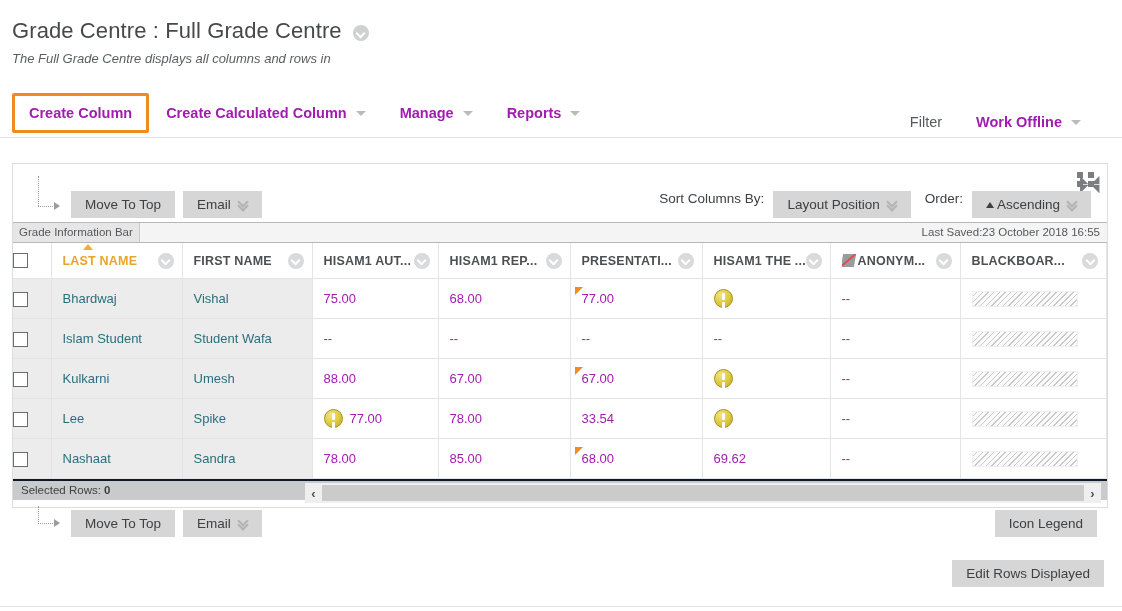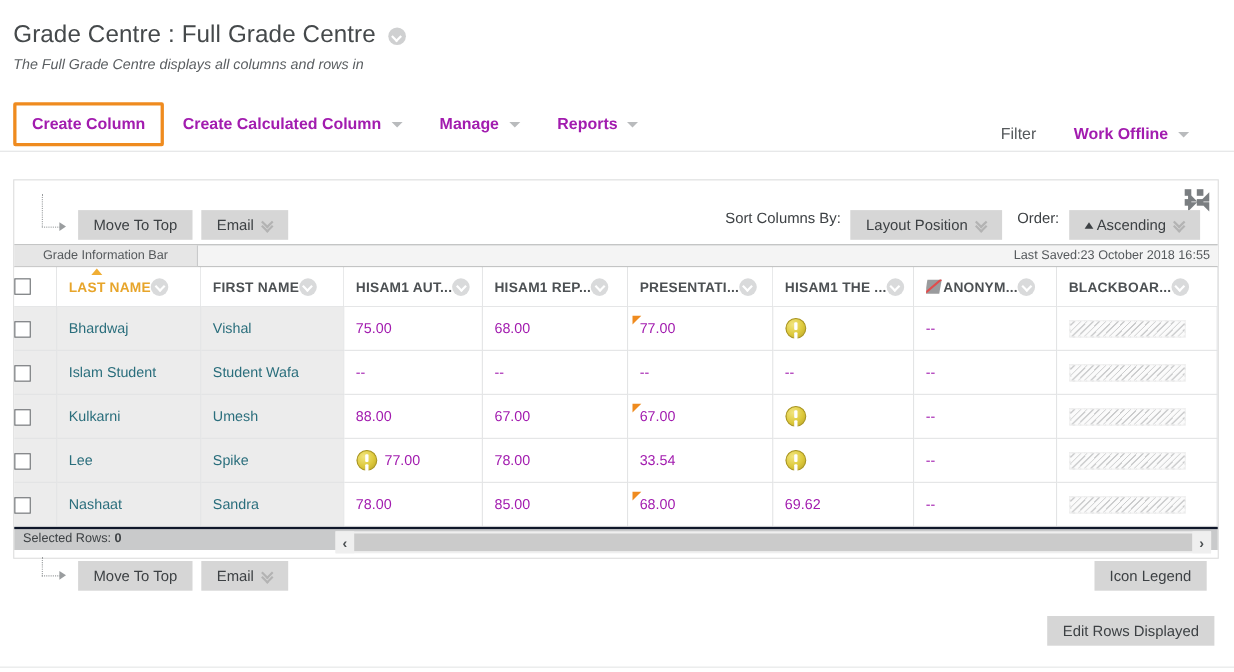--- a/index.html
+++ b/index.html
@@ -220,21 +220,21 @@
     border-top: 1px solid #b7b8b9;
     border-bottom: 1px solid #b7b8b9;
     font-size: 11.5px;
     color: #55595c;
   }
   .infobar .gib {
     position: absolute;
     left: 0; top: 0;
     height: 19px;
     line-height: 19px;
-    padding: 0 26px;
+    padding: 0 6px;
     background: #e6e6e6;
     border-right: 1px solid #c9cacb;
   }
   .infobar .saved {
     position: absolute;
     right: 7px; top: 0;
     line-height: 19px;
   }
 
   
@@ -263,20 +263,21 @@
   th.sel-col, td.sel-col {
     width: 38px;
     background: #ececec;
     text-align: center;
   }
   th.sel-col { background: #ffffff; }
   td.name-col { background: #ececec; }
   .th-inner {
     display: flex;
     align-items: center;
+    justify-content: space-between;
     padding: 0 8px 0 11px;
     height: 18px;
     box-sizing: border-box;
   }
   .th-txt {
     overflow: hidden;
     white-space: nowrap;
     display: flex;
     align-items: center;
   }

